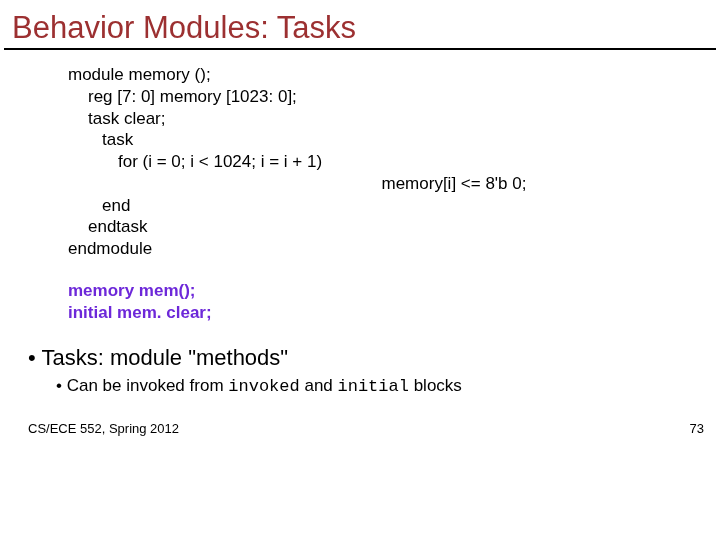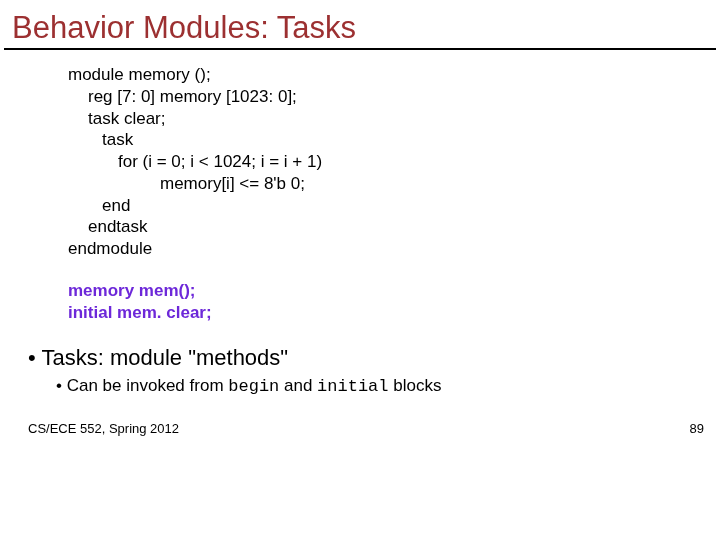--- a/index.html
+++ b/index.html
@@ -34,21 +34,21 @@
     font-weight: normal;
     font-size: 17px;
     line-height: 1.28;
     margin-left: 68px;
     color: #000;
   }
   .code-block .l1 { margin-left: 0px; }
   .code-block .l2 { margin-left: 20px; }
   .code-block .l3 { margin-left: 34px; }
   .code-block .l4 { margin-left: 50px; }
-  .code-block .l5 { margin-left: 92px; }
+  .code-block .l5 { margin-left: 120px; text-align: center; }
   .invoke-block {
     font-family: Arial, sans-serif;
     font-weight: bold;
     font-size: 17px;
     line-height: 1.28;
     margin-left: 68px;
     margin-top: 20px;
     color: #6d28d9;
   }
   .bullets {
@@ -100,20 +100,20 @@
     <div class="l1">endmodule</div>
   </div>
 
   <div class="invoke-block">
     <div>memory mem();</div>
     <div>initial mem. clear;</div>
   </div>
 
   <div class="bullets">
     <div class="b1">• <span>Tasks: module "methods"</span></div>
-    <div class="b2">• <span>Can be invoked from </span><span class="mono">begin</span><span> and </span><span class="mono">initial</span><span> blocks</span></div>
+    <div class="b2">• <span>Can be invoked from </span><span class="mono">invoked</span><span> and </span><span class="mono">initial</span><span> blocks</span></div>
   </div>
 
   <div class="footer">
     <span>CS/ECE 552, Spring 2012</span>
-    <span>89</span>
+    <span>73</span>
   </div>
 </div>
 
 </body></html>

